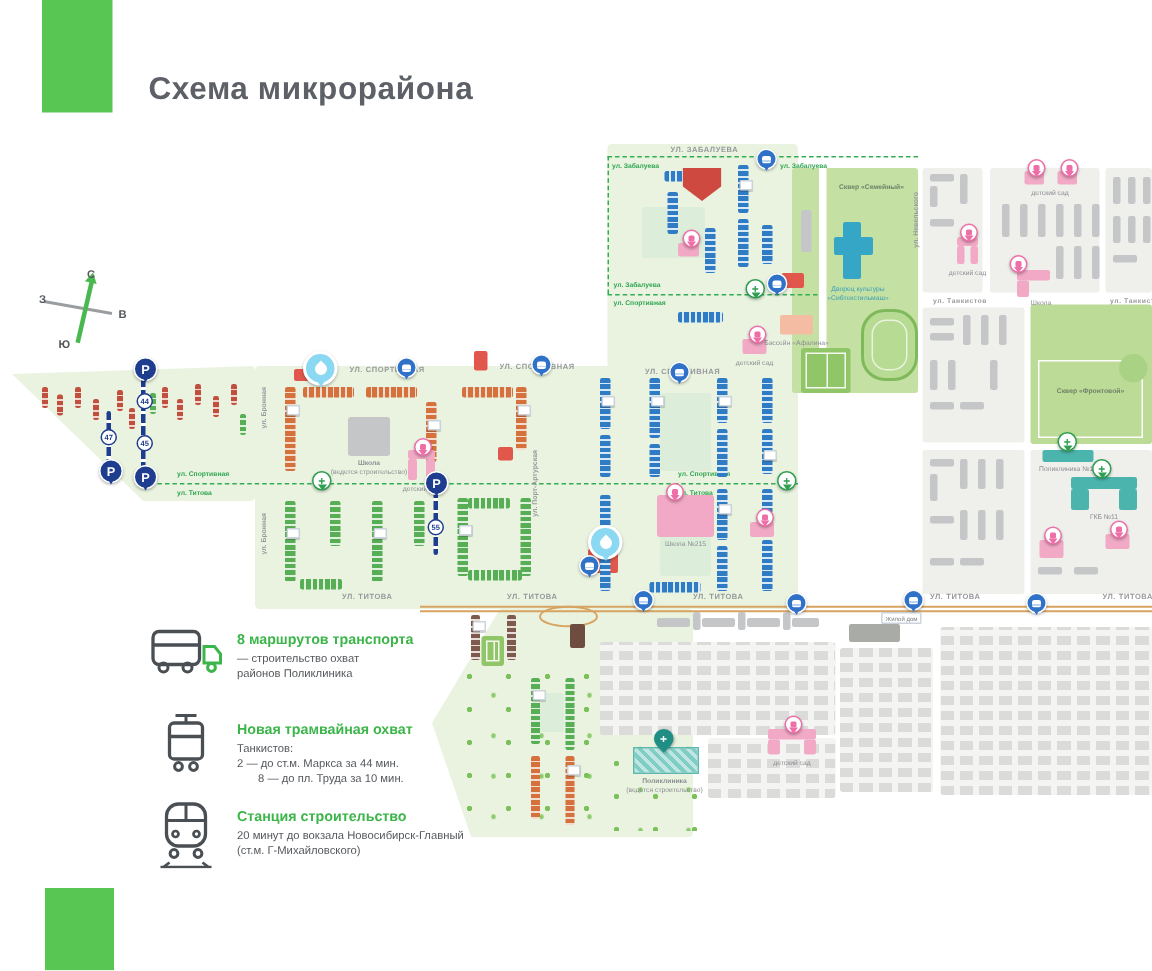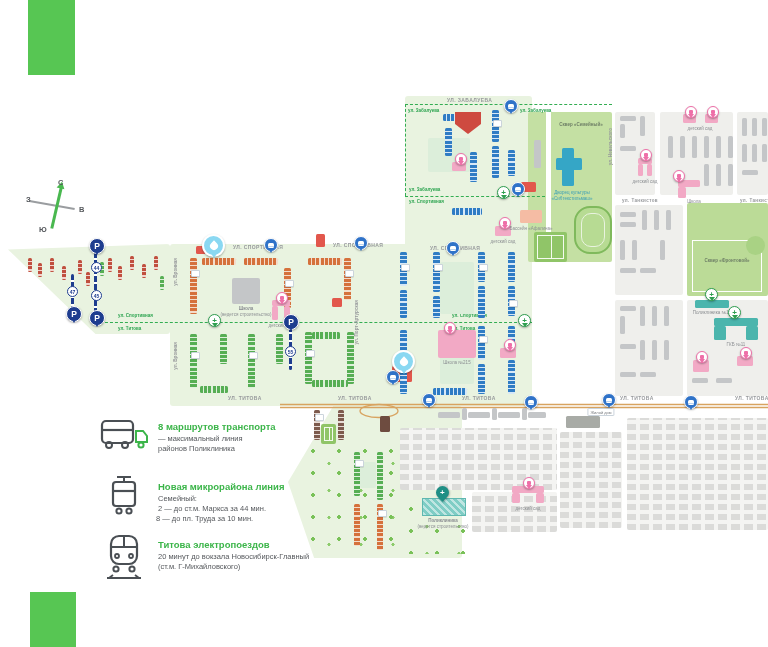--- a/index.html
+++ b/index.html
@@ -85,20 +85,21 @@
   .lg-icon{position:absolute;}
 </style>
 </head>
 <body>
 
 <div class="canvas">
 
   <div class="corner" style="left:28px;top:0;width:47px;height:75px;"></div>
   <div class="corner" style="left:30px;top:592px;width:46px;height:55px;"></div>
 
+  <div class="title">Схема микрорайона</div>
 
   <div class="compass">
     <div class="cmp-line"></div>
     <div class="cmp-arrow"></div>
     <span class="cmp-l" style="left:32px;top:0;">С</span>
     <span class="cmp-l" style="left:0;top:17px;">З</span>
     <span class="cmp-l" style="left:53px;top:27px;">В</span>
     <span class="cmp-l" style="left:13px;top:47px;">Ю</span>
   </div>
 
@@ -495,42 +496,42 @@
 
     <svg class="lg-icon" style="left:100px;top:12px;" width="52" height="40" viewBox="0 0 52 40">
       <rect x="2" y="4" width="31" height="22" rx="4" fill="none" stroke="#4A4F54" stroke-width="2.2"></rect>
       <line x1="2" y1="13" x2="33" y2="13" stroke="#4A4F54" stroke-width="2.2"></line>
       <circle cx="9" cy="28" r="3" fill="none" stroke="#4A4F54" stroke-width="2"></circle>
       <circle cx="25" cy="28" r="3" fill="none" stroke="#4A4F54" stroke-width="2"></circle>
       <path d="M36 14 h7 l4 5 v6 h-11 z" fill="none" stroke="#3CB54A" stroke-width="2"></path>
       <circle cx="41" cy="28" r="2.6" fill="none" stroke="#3CB54A" stroke-width="2"></circle>
     </svg>
     <div class="lg-title" style="left:158px;top:16px;">8 маршрутов транспорта</div>
-    <div class="lg-line" style="left:158px;top:29px;">— максимальный линия</div>
+    <div class="lg-line" style="left:158px;top:29px;">— строительство охват</div>
     <div class="lg-line" style="left:158px;top:39px;">районов Поликлиника</div>
 
     <svg class="lg-icon" style="left:103px;top:70px;" width="44" height="46" viewBox="0 0 44 46">
       <path d="M14 2 h14 M21 2 v5" fill="none" stroke="#4A4F54" stroke-width="2"></path>
       <rect x="10" y="7" width="22" height="24" rx="3" fill="none" stroke="#4A4F54" stroke-width="2.2"></rect>
       <line x1="10" y1="16" x2="32" y2="16" stroke="#4A4F54" stroke-width="2.2"></line>
       <circle cx="16" cy="36" r="2.6" fill="none" stroke="#4A4F54" stroke-width="2"></circle>
       <circle cx="26" cy="36" r="2.6" fill="none" stroke="#4A4F54" stroke-width="2"></circle>
     </svg>
-    <div class="lg-title" style="left:158px;top:76px;">Новая микрорайона линия</div>
-    <div class="lg-line" style="left:158px;top:89px;">Семейный:</div>
+    <div class="lg-title" style="left:158px;top:76px;">Новая трамвайная охват</div>
+    <div class="lg-line" style="left:158px;top:89px;">Танкистов:</div>
     <div class="lg-line" style="left:158px;top:99px;">2 — до ст.м. Маркса за 44 мин.</div>
-    <div class="lg-line" style="left:156px;top:109px;">8 — до пл. Труда за 10 мин.</div>
+    <div class="lg-line" style="left:172px;top:109px;">8 — до пл. Труда за 10 мин.</div>
 
     <svg class="lg-icon" style="left:101px;top:128px;" width="48" height="46" viewBox="0 0 48 46">
       <rect x="10" y="3" width="26" height="28" rx="8" fill="none" stroke="#4A4F54" stroke-width="2.2"></rect>
       <path d="M10 14 h26 M23 3 v11" fill="none" stroke="#4A4F54" stroke-width="2"></path>
       <circle cx="16" cy="23" r="2" fill="none" stroke="#4A4F54" stroke-width="1.8"></circle>
       <circle cx="30" cy="23" r="2" fill="none" stroke="#4A4F54" stroke-width="1.8"></circle>
       <circle cx="15" cy="36" r="2.6" fill="none" stroke="#4A4F54" stroke-width="2"></circle>
       <circle cx="31" cy="36" r="2.6" fill="none" stroke="#4A4F54" stroke-width="2"></circle>
       <path d="M12 42 l-4 3 M34 42 l4 3 M6 45 h34" fill="none" stroke="#4A4F54" stroke-width="1.8"></path>
     </svg>
-    <div class="lg-title" style="left:158px;top:134px;">Титова электропоездов</div>
+    <div class="lg-title" style="left:158px;top:134px;">Станция строительство</div>
     <div class="lg-line" style="left:158px;top:147px;">20 минут до вокзала Новосибирск-Главный</div>
     <div class="lg-line" style="left:158px;top:157px;">(ст.м. Г-Михайловского)</div>
   </div>
 
 </div>
 
 </body></html>

